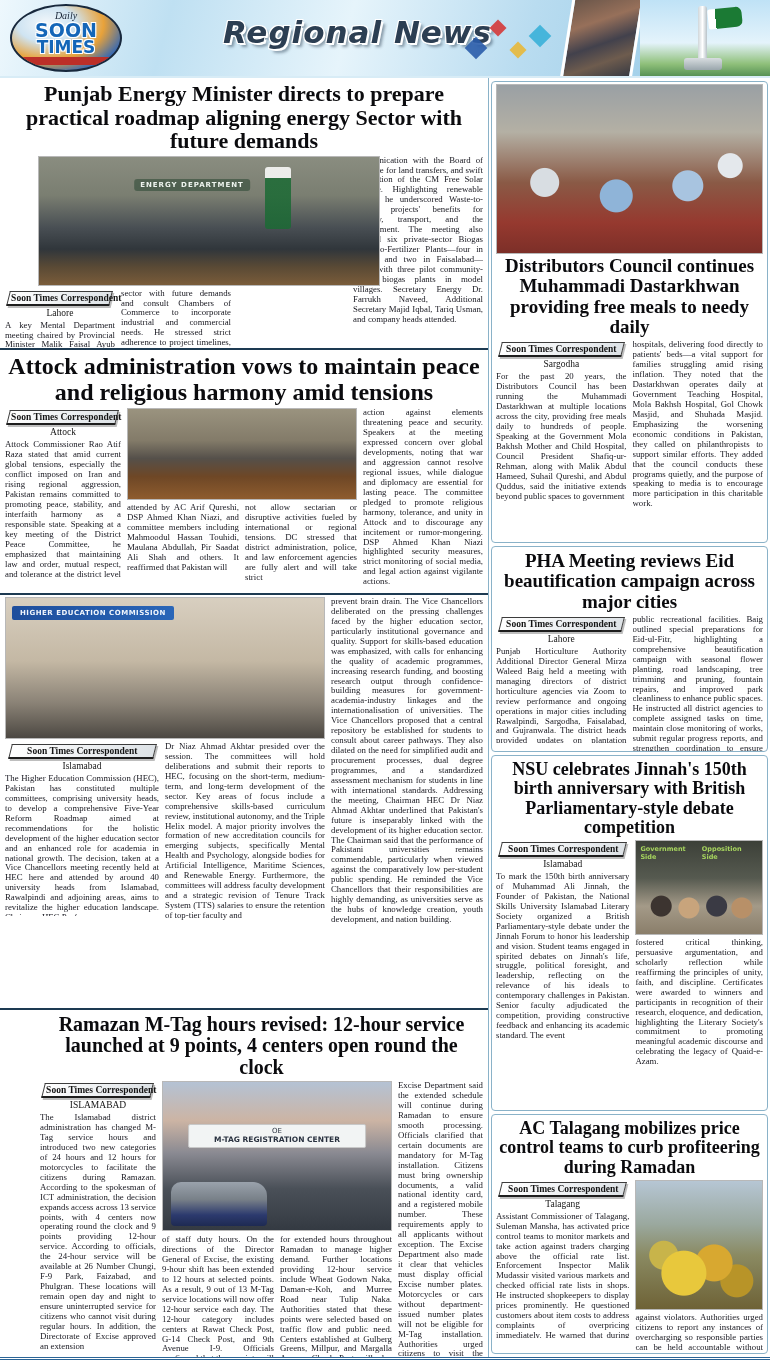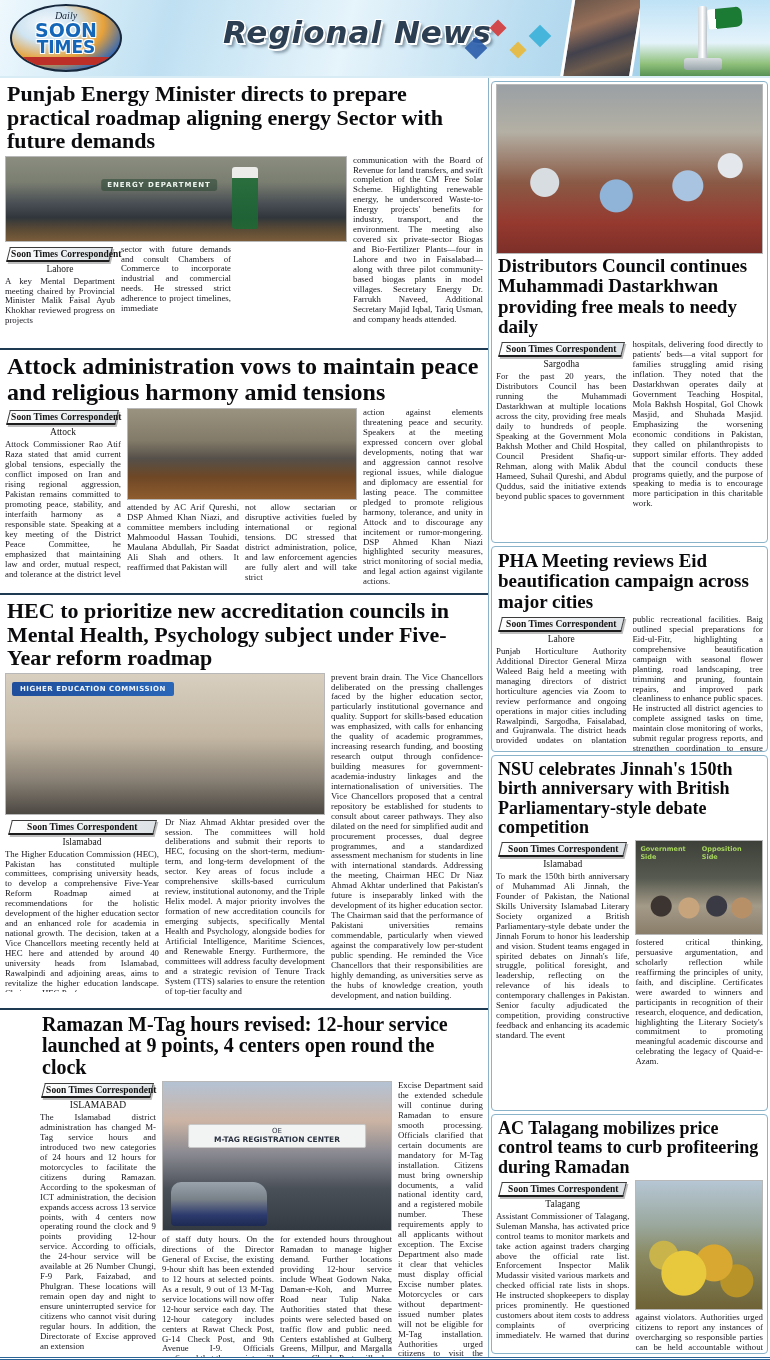--- a/index.html
+++ b/index.html
@@ -49,43 +49,43 @@
   .minar-flag { position:absolute; left:68px; top:8px; width:34px; height:20px; background:linear-gradient(90deg,#ffffff 0 22%,#1b7a34 22% 100%); border-radius:2px 6px 6px 2px; transform:rotate(-6deg); }
   
   .content { display:flex; height:1282px; border-bottom:3px double #2a6496; }
   .col-left { width:488px; overflow:hidden; }
   .col-right { width:282px; overflow:hidden; border-left:1px solid #8ab2c8; padding:1px 2px; }
   article { overflow:hidden; }
   .la { padding:2px 5px 0; border-top:2px solid #1d3a52; }
   .la:first-child { border-top:none; }
   .rbox { border:1px solid #8ab2c8; border-radius:4px; margin:2px 0 3px; padding:2px 4px; overflow:hidden; background:#fff; }
   
-  .hl { font-weight:bold; text-align:left; color:#0b0b0e; line-height:1.07; padding:2px 2px 3px; }
+  .hl { font-weight:bold; text-align:center; color:#0b0b0e; line-height:1.07; padding:2px 2px 3px; }
   .h-energy { font-size:22px; }
   .h-attock { font-size:24px; }
   .h-hec    { font-size:22px; }
   .h-mtag   { font-size:20px; }
   .h-dist   { font-size:19px; }
   .h-pha    { font-size:19px; }
   .h-nsu    { font-size:18px; }
   .h-tal    { font-size:18px; }
   .body { font-size:8.8px; line-height:1.13; text-align:justify; color:#181820; overflow:hidden; }
   .byl { margin:2px auto 3px; width:94%; }
   .byl-box {
     border:1px solid #3c3c3c; border-bottom:2px solid #1d1d1d;
     background:linear-gradient(100deg,#ffffff,#dde2e6); transform:skewX(-14deg);
     text-align:center; font-size:9.5px; font-weight:bold; padding:1px 2px;
     box-shadow:2px 2px 0 rgba(40,40,40,.3);
   }
   .byl-box span { display:inline-block; transform:skewX(14deg); white-space:nowrap; }
   .byl-city { text-align:center; font-size:9.5px; padding-top:2px; }
   
   .photo { position:relative; overflow:hidden; border:1px solid #b8b8b8; width:100%; }
-  .ph-energy { height:86px;
-    background:linear-gradient(180deg,#8a8d80 0%,#7a7e71 30%,#494f54 55%,#30363b 72%,#5a4a35 86%,#7a5c3a 100%); }
+  .ph-energy { height:130px;
+    background:linear-gradient(180deg,#8a8d80 0%,#7a7e71 30%,#494f54 55%,#30363b 72%,#5a4a35 86%,#7a5c3a 100%);margin-left:33px; }
   .ph-sign-energy { position:absolute; top:22px; left:45%; transform:translateX(-50%);
     font-family:"DejaVu Sans",sans-serif; font-size:7px; font-weight:bold; color:#eef4ee; letter-spacing:1px;
     background:rgba(40,70,50,.55); padding:2px 6px; border-radius:3px; }
   .ph-flag { position:absolute; right:88px; top:10px; width:26px; height:62px;
     background:linear-gradient(180deg,#ffffff 0 18%,#1b6a34 18% 100%); border-radius:3px; opacity:.85; }
   .ph-dast { height:170px;
     background:
       radial-gradient(circle at 18% 58%, #d8dde2 0 14px, rgba(0,0,0,0) 15px),
       radial-gradient(circle at 45% 66%, #8fb4d8 0 16px, rgba(0,0,0,0) 17px),
       radial-gradient(circle at 72% 60%, #a8c4e0 0 15px, rgba(0,0,0,0) 16px),
@@ -216,21 +216,20 @@
             <div class="at-sub">
               <p class="body">attended by AC Arif Qureshi, DSP Ahmed Khan Niazi, and committee members including Mahmoodul Hassan Touhidi, Maulana Abdullah, Pir Saadat Ali Shah and others. It reaffirmed that Pakistan will</p>
               <p class="body">not allow sectarian or disruptive activities fueled by international or regional tensions. DC stressed that district administration, police, and law enforcement agencies are fully alert and will take strict</p>
             </div>
           </div>
           <p class="body at-c4">action against elements threatening peace and security. Speakers at the meeting expressed concern over global developments, noting that war and aggression cannot resolve regional issues, while dialogue and diplomacy are essential for lasting peace. The committee pledged to promote religious harmony, tolerance, and unity in Attock and to discourage any incitement or rumor-mongering. DSP Ahmed Khan Niazi highlighted security measures, strict monitoring of social media, and legal action against vigilante actions.</p>
         </div>
       </article>
 
       <article class="la" style="height:415px;">
-        <h1 class="hl h-hec">HEC to prioritize new accreditation councils in Mental Health, Psychology subject under Five-Year reform roadmap</h1>
         <div class="row">
           <div class="hec-left">
             <div class="photo ph-hec">
               <div class="ph-hec-banner">HIGHER EDUCATION COMMISSION</div>
             </div>
             <div class="hec-sub">
               <div class="hec-c1">
                 <div class="byl">
                   <div class="byl-box"><span>Soon Times Correspondent</span></div>
                   <div class="byl-city">Islamabad</div>

